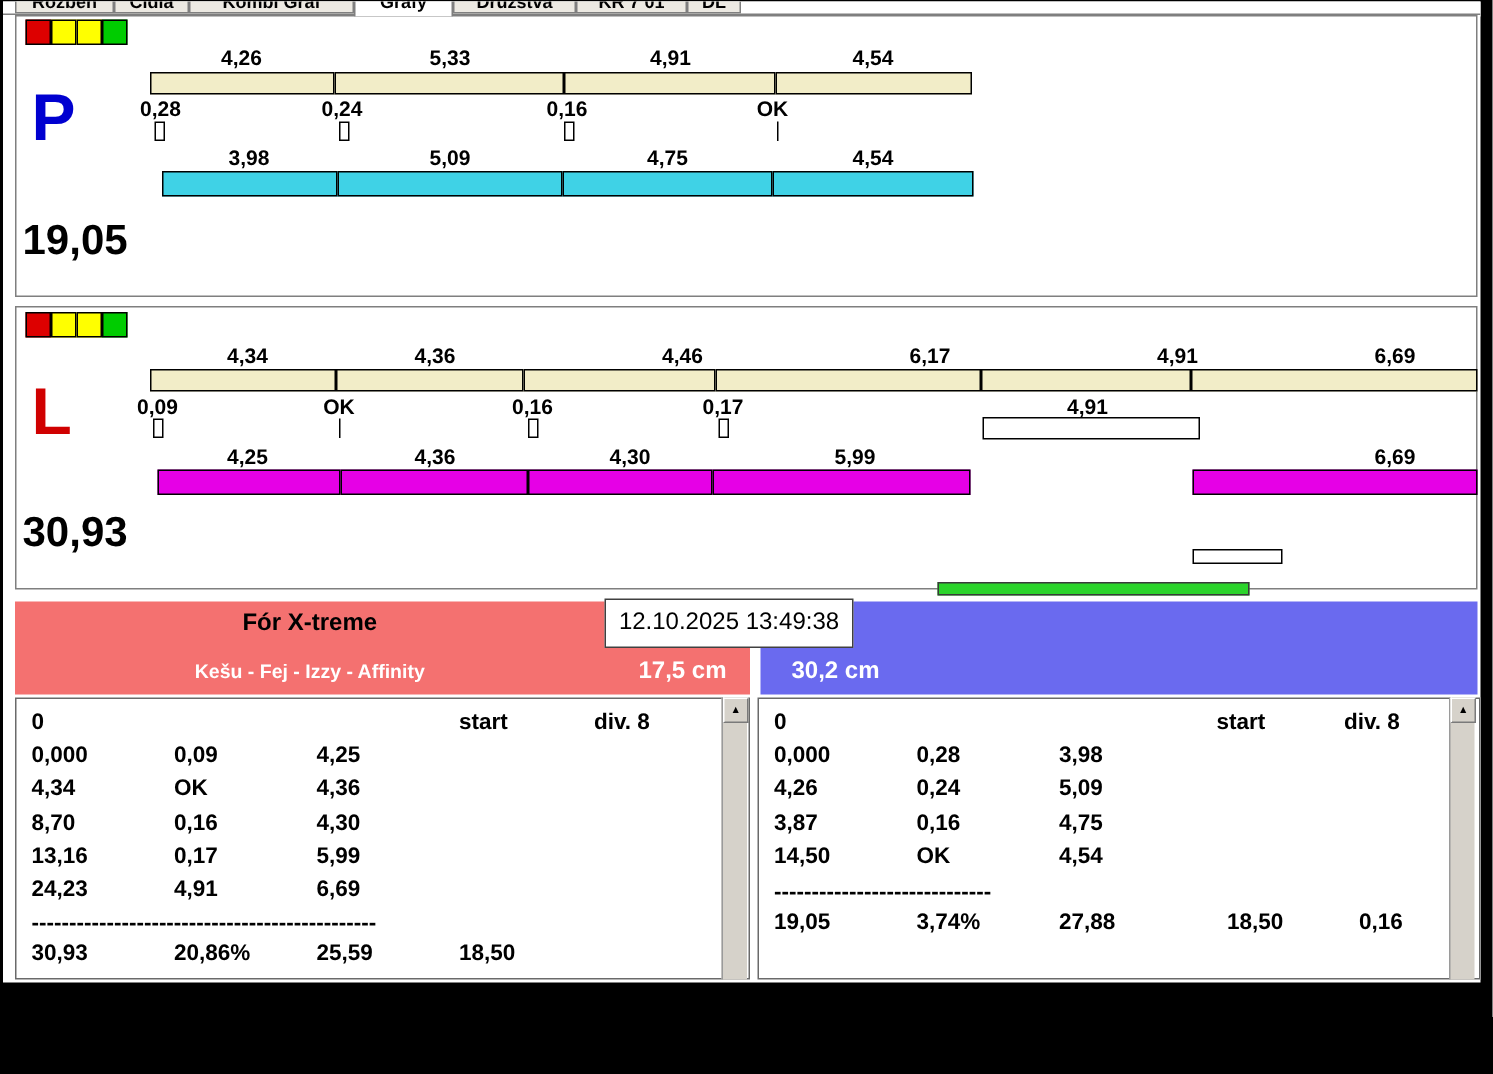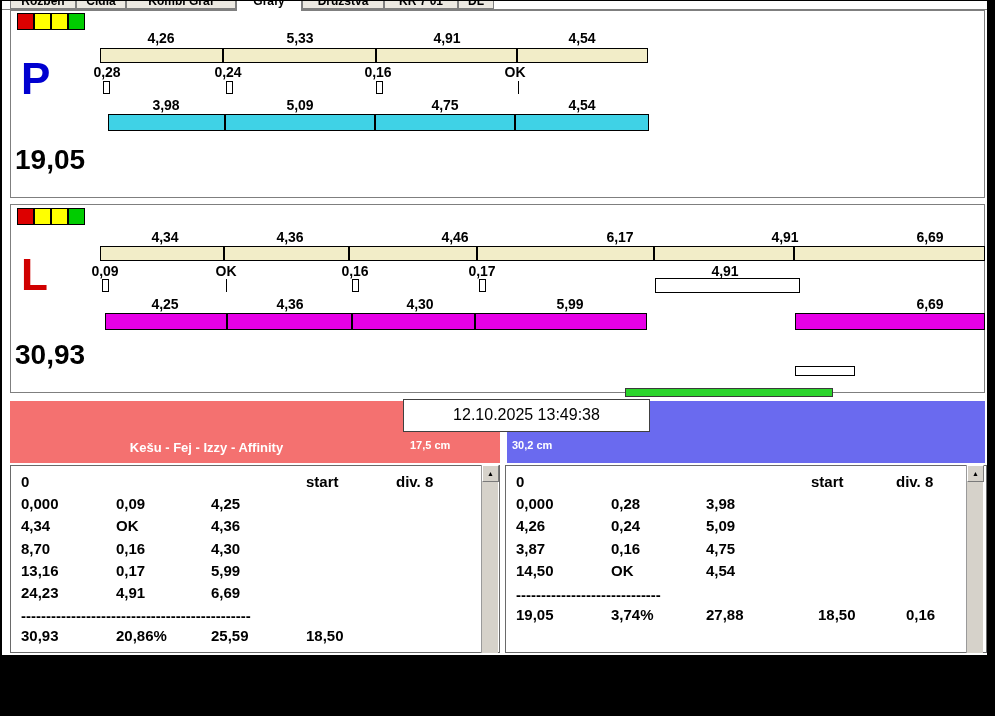--- a/index.html
+++ b/index.html
@@ -31,22 +31,22 @@
   .big-letter { position:absolute; font-size:44px; font-weight:bold; line-height:1; }
   .big-total { position:absolute; font-size:28px; font-weight:bold; }
 
   
   .greenbar { position:absolute; background:#2BD42B; border:1px solid #3a3a3a; }
 
   
   .teamblock { position:absolute; top:400px; height:62px; }
   .team-title { position:absolute; top:6px; font-size:16px; font-weight:bold; text-align:center; color:#000; }
   .team-players { position:absolute; top:39px; font-size:13px; font-weight:bold; text-align:center; color:#fff; }
-  .distance { position:absolute; top:38px; font-size:11px; font-weight:bold; text-align:left; color:#fff; }
-  .datetime { position:absolute; left:401px; top:398px; width:247px; height:33px; background:#fff;
+  .distance { position:absolute; top:38px; font-size:16px; font-weight:bold; text-align:center; color:#fff; }
+  .datetime { position:absolute; left:401px; top:398px; width:166px; height:33px; background:#fff;
               border:1px solid #404040; font-size:16px; text-align:center; padding-top:6px; z-index:4; }
 
   
   .scoretable { position:absolute; top:464px; height:188px; background:#fff; border:1px solid #6a6a6a; }
   .cell { position:absolute; font-size:15px; font-weight:bold; white-space:nowrap; }
   .divline { position:absolute; font-size:15px; font-weight:bold; letter-spacing:0; white-space:nowrap; }
 
   
   .scrollbar { position:absolute; top:464px; width:17px; height:188px; background:#d6d2ca; border-left:1px solid #9a9a9a; }
   .scroll-btn { position:absolute; left:0; top:0; width:17px; height:17px; background:#d6d2ca;
@@ -155,20 +155,21 @@
     <div class="seg magenta" style="left:784px;top:108px;width:190px"></div>
 
     <div class="big-total" style="left:4px;top:134px">30,93</div>
 
     <div class="whitebar" style="left:784px;top:161px;width:60px;height:10px"></div>
   </div>
 
   <div class="greenbar" style="left:623px;top:387px;width:208px;height:9px"></div>
 
   <div class="teamblock" style="left:8px;width:490px;background:#F47170">
+    <div class="team-title" style="left:0;width:393px">Fór X-treme</div>
     <div class="team-players" style="left:0;width:393px">Kešu - Fej - Izzy - Affinity</div>
     <div class="distance" style="left:400px;width:90px">17,5 cm</div>
   </div>
   <div class="teamblock" style="left:505px;width:478px;background:#6A6AEF">
     <div class="distance" style="left:5px;width:90px">30,2 cm</div>
   </div>
   <div class="datetime">12.10.2025 13:49:38</div>
 
   <div class="scoretable" style="left:8px;width:490px">
     <div class="cell" style="left:10px;top:7px">0</div>

